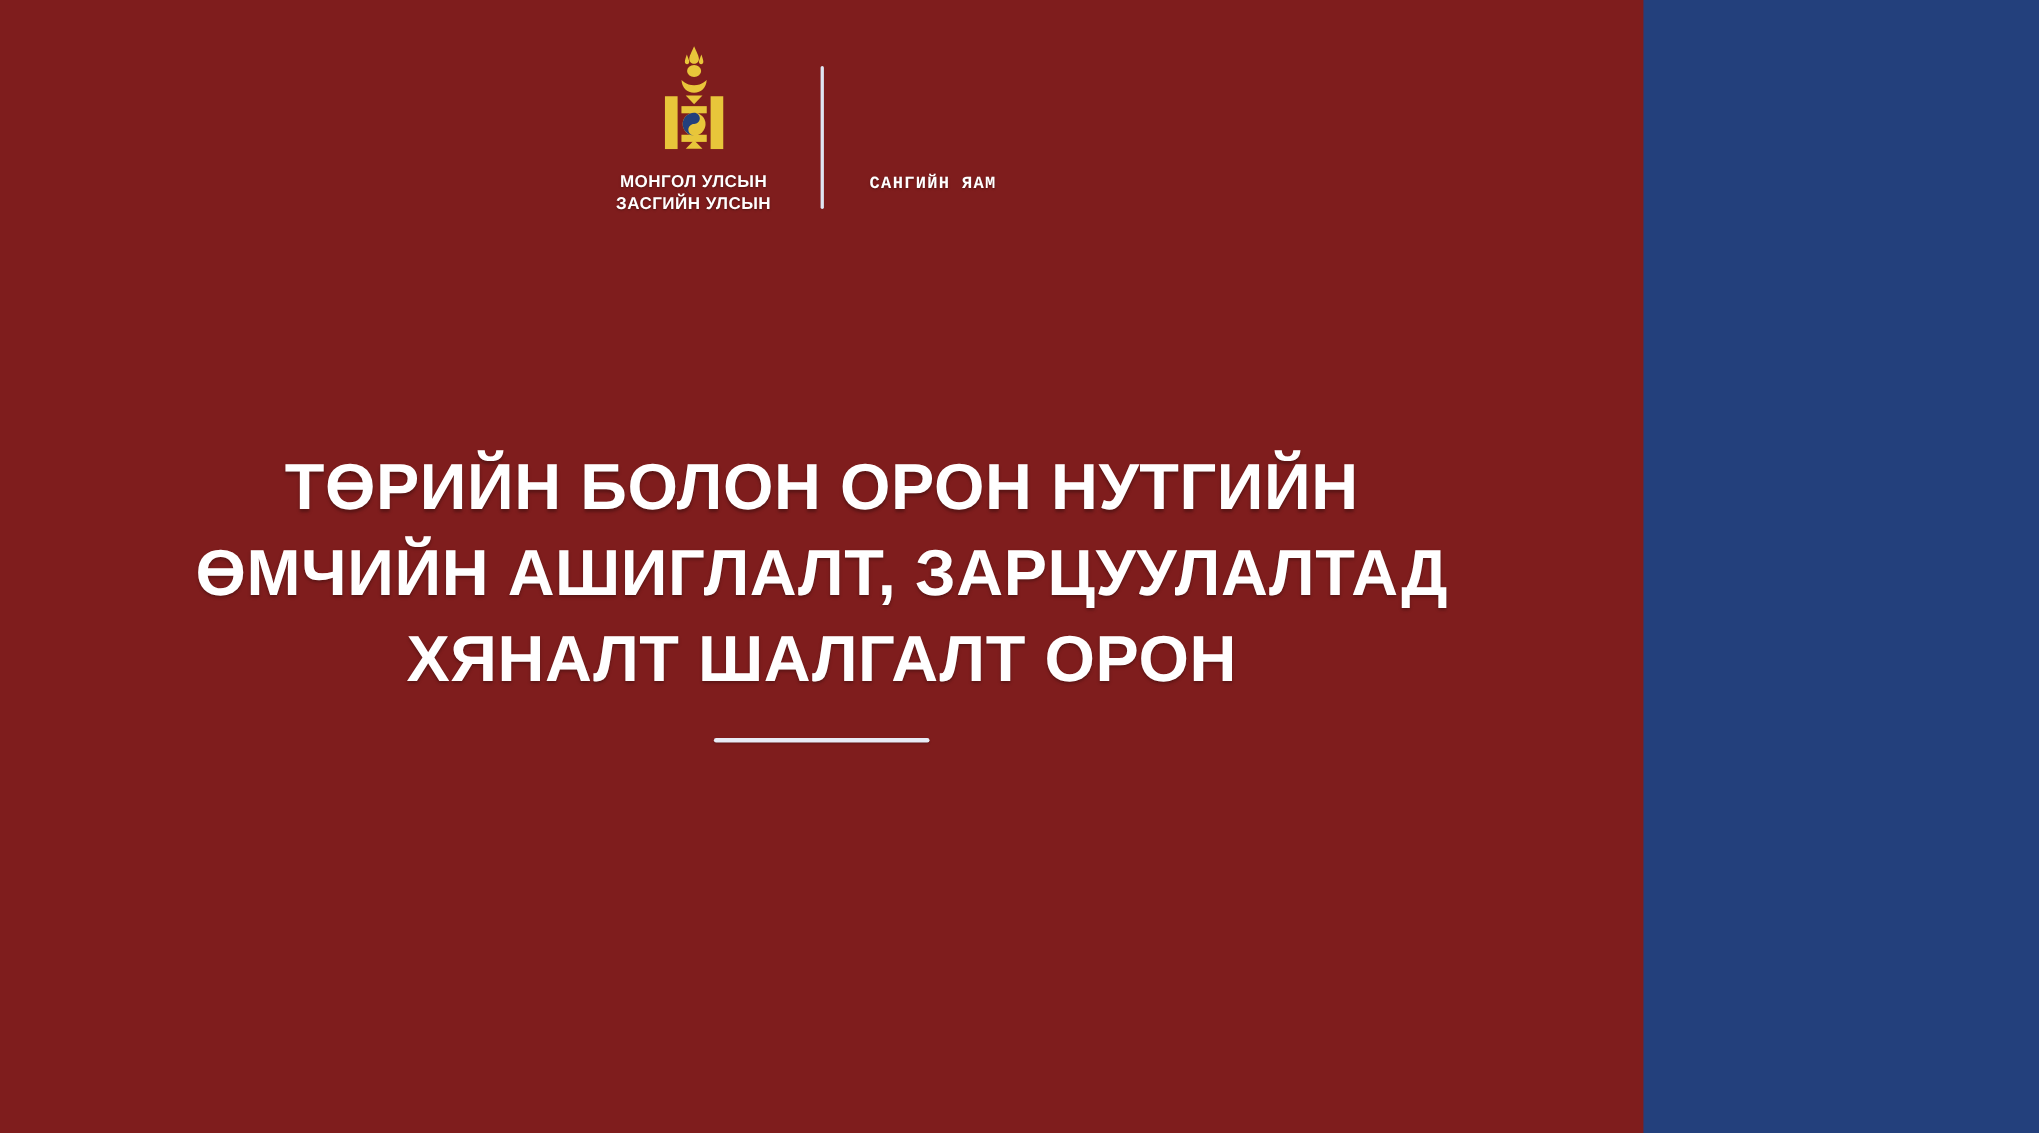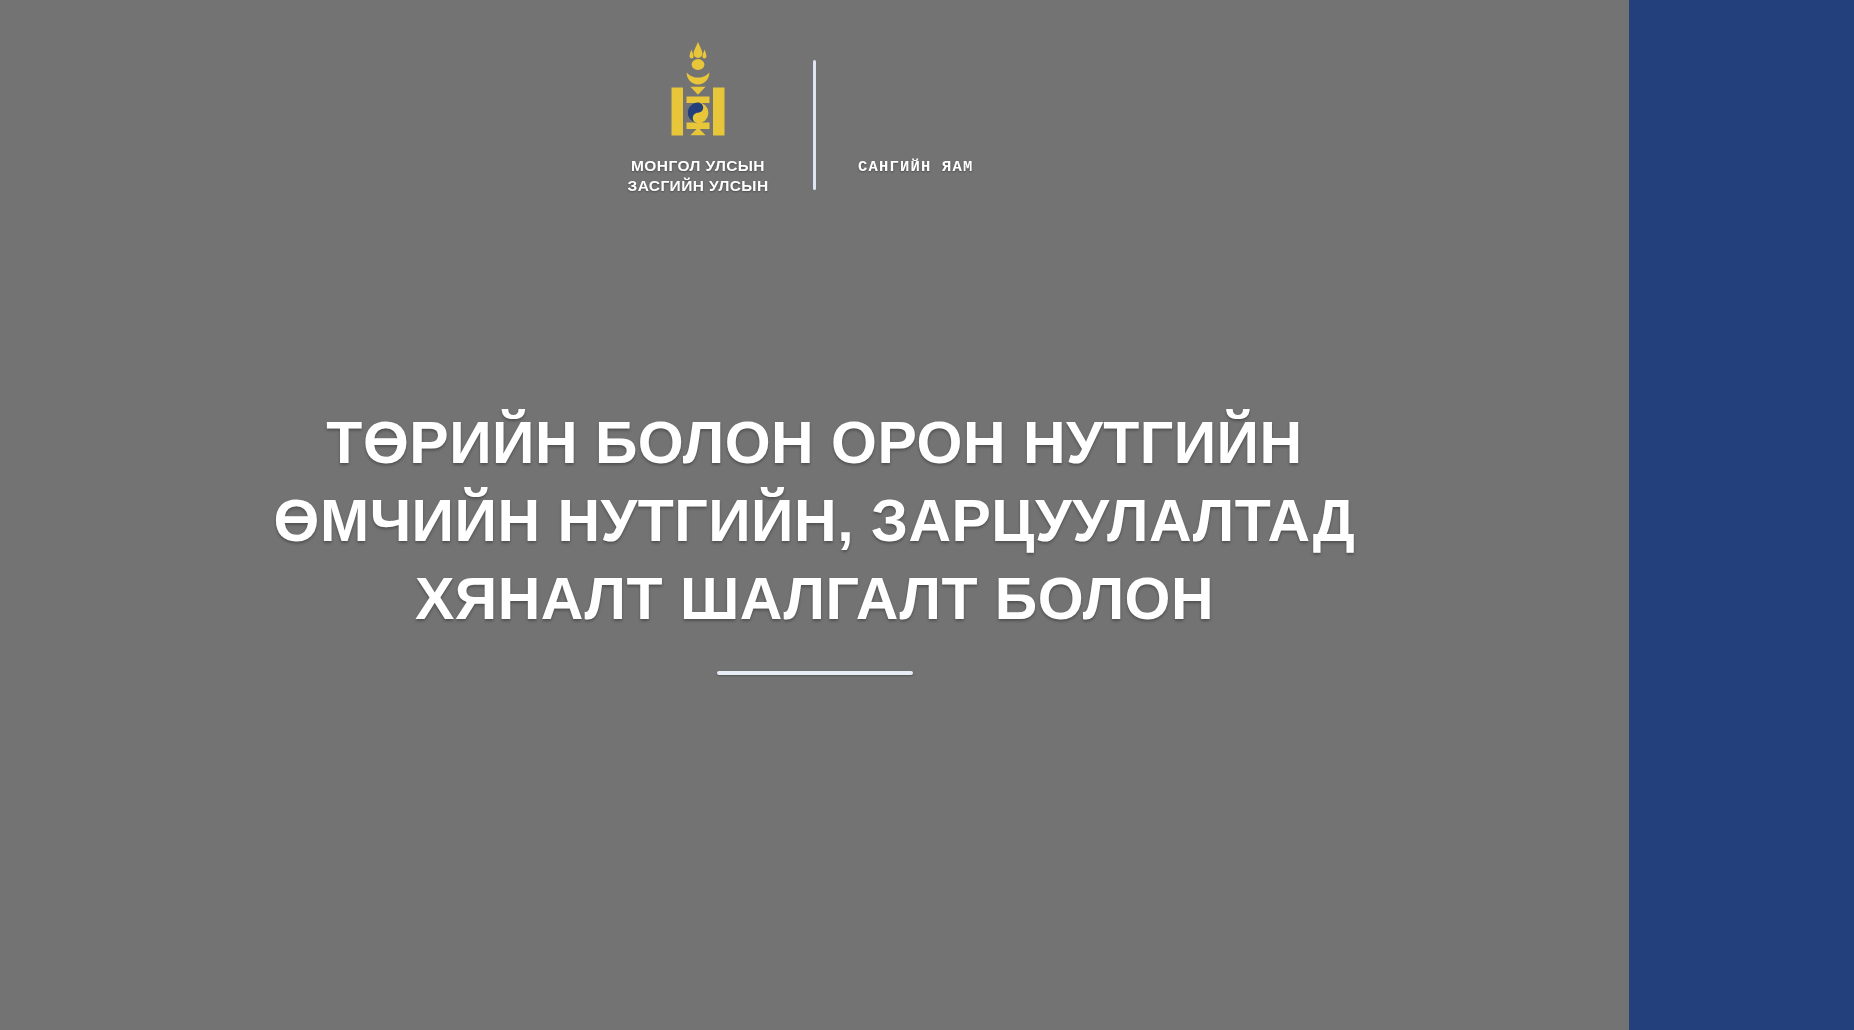--- a/index.html
+++ b/index.html
@@ -11,23 +11,23 @@
   body {
     width: 1854px;
     height: 1030px;
     overflow: hidden;
     font-family: "Liberation Sans", "DejaVu Sans", sans-serif;
     background: #23407c;
   }
 
   #slide {
     position: relative;
-    width: 1629px;
+    width: 1494px;
     height: 1030px;
-    background: #737373;
+    background: #7f1d1d;
     box-sizing: border-box;
     overflow: hidden;
   }
 
   
   .brand-lockup {
     position: absolute;
     top: 40px;
     left: 0;
     right: 0;
@@ -199,19 +199,19 @@
 
     <div class="brand-ministry">
       <span class="brand-ministry-text">САНГИЙН ЯАМ</span>
     </div>
 
   </div>
 
   <div class="title-block">
     <h1 class="slide-title">
       <span class="title-line">ТӨРИЙН БОЛОН ОРОН НУТГИЙН</span>
-      <span class="title-line">ӨМЧИЙН НУТГИЙН, ЗАРЦУУЛАЛТАД</span>
-      <span class="title-line">ХЯНАЛТ ШАЛГАЛТ БОЛОН</span>
+      <span class="title-line">ӨМЧИЙН АШИГЛАЛТ, ЗАРЦУУЛАЛТАД</span>
+      <span class="title-line">ХЯНАЛТ ШАЛГАЛТ ОРОН</span>
     </h1>
     <div class="title-rule"></div>
   </div>
 
 </div>
 
 </body></html>

